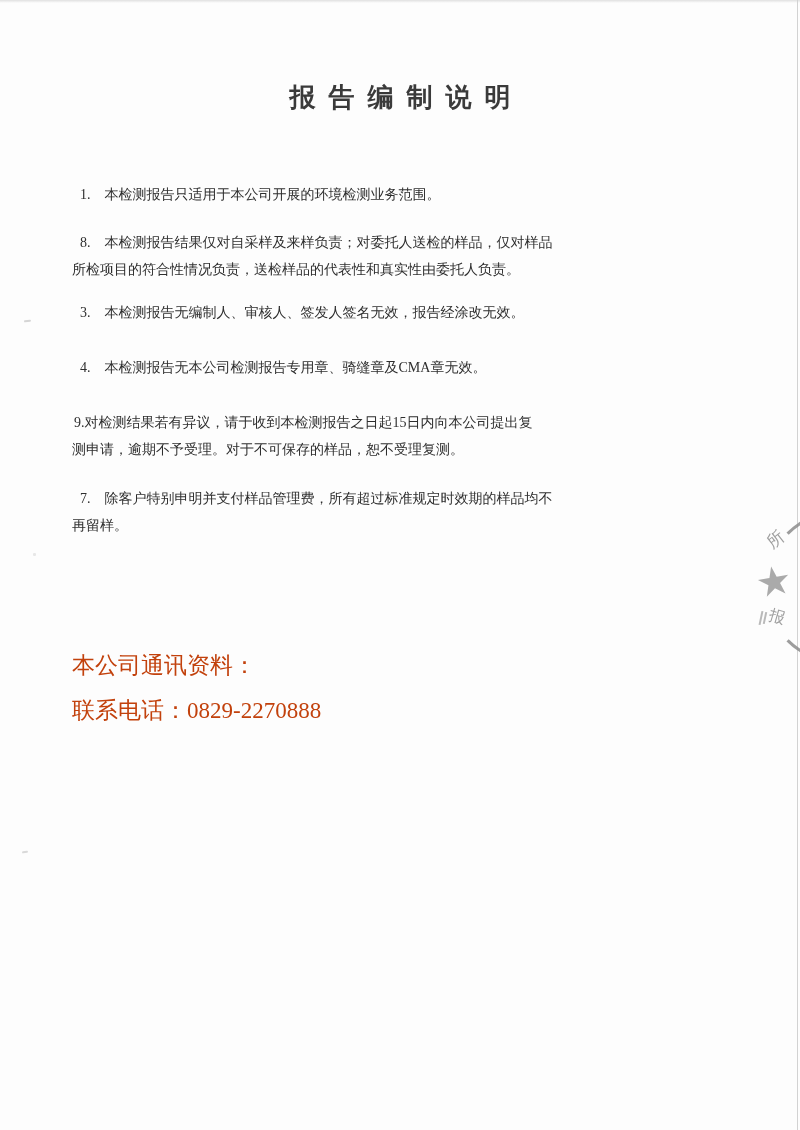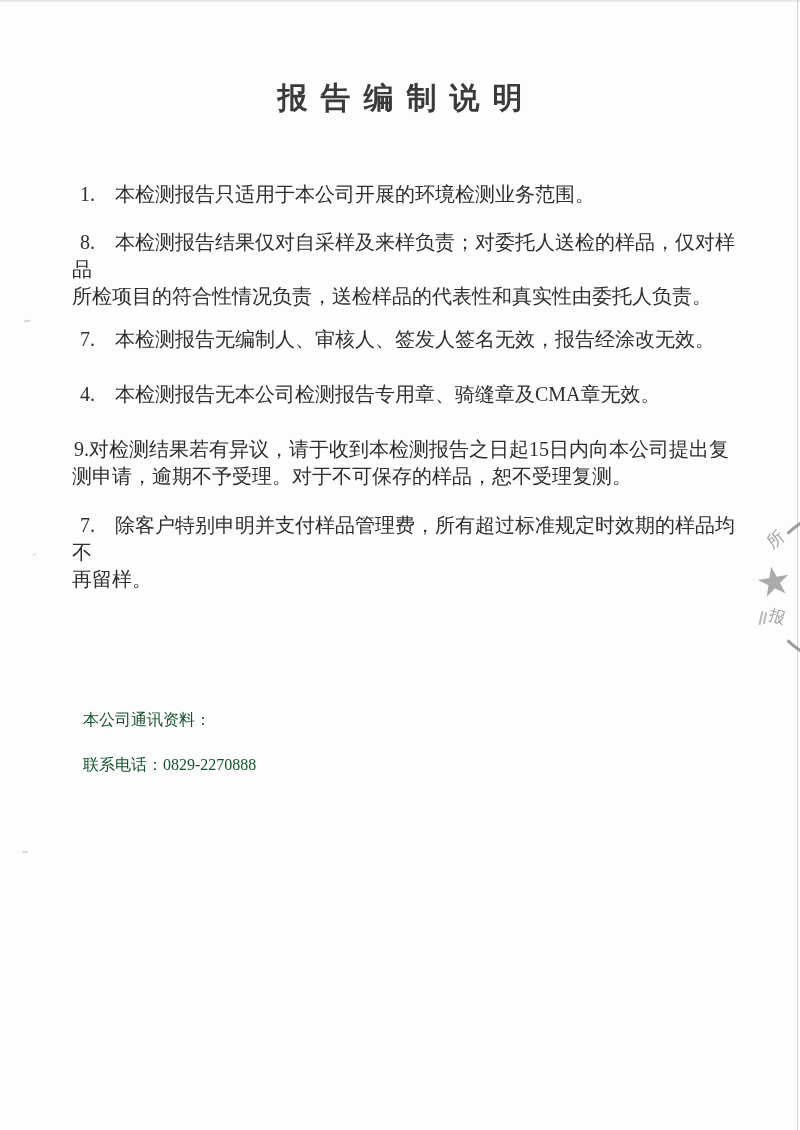--- a/index.html
+++ b/index.html
@@ -18,45 +18,45 @@
   .right-line{position:absolute;top:0;right:2px;width:1px;height:100%;background:#d2d2d2;}
   .speck{position:absolute;background:#b5b5b5;border-radius:1px;}
   .speck.s1{left:24px;top:320px;width:7px;height:2px;transform:rotate(-8deg);opacity:.55;}
   .speck.s2{left:22px;top:851px;width:6px;height:2px;transform:rotate(-10deg);opacity:.5;}
   .speck.s3{left:33px;top:553px;width:3px;height:3px;opacity:.3;}
 
   
   .title{
     margin:0;padding-top:80px;
     text-align:center;
-    font-size:30px;font-weight:600;
+    font-size:26px;font-weight:600;
     letter-spacing:13px;text-indent:13px;
     line-height:36px;color:#3a3a3a;
   }
 
   
   .list{margin:65px 64px 0 72px;padding:0;}
   .item{
     margin:0 0 21px;
-    font-size:20px;line-height:27px;
+    font-size:14px;line-height:27px;
     white-space:pre-line;
     text-indent:8px;
     color:#2e2e2e;
   }
   .item.tight{text-indent:2px;}
   .item:nth-child(2){margin-bottom:16px;}
   .item:nth-child(3){margin-bottom:28px;}
   .item:nth-child(4){margin-bottom:28px;}
   .item:nth-child(5){margin-bottom:22px;}
   .item:nth-child(6){margin-bottom:7px;}
   .item:nth-child(7){margin-bottom:4px;}
 
   
   .contact{margin:113px 72px 0;}
-  .contact p{margin:11px;font-size:16px;line-height:27px;color:#14532d;}
+  .contact p{margin:0;font-size:23px;line-height:27px;color:#c2410c;}
   .contact .address{margin-top:11px;}
   .contact .postal{margin-top:20px;}
   .contact .phone{margin-top:18px;}
 
   
   .stamp{
     position:absolute;top:506px;right:0;
     width:46px;height:158px;
     overflow:hidden;
     color:#8f8f8f;
@@ -103,21 +103,21 @@
   <div class="speck s1"></div>
   <div class="speck s2"></div>
   <div class="speck s3"></div>
 
   <h1 class="title">报告编制说明</h1>
 
   <main class="list">
       <p class="item">1.　本检测报告只适用于本公司开展的环境检测业务范围。</p>
       <p class="item">8.　本检测报告结果仅对自采样及来样负责；对委托人送检的样品，仅对样品
 所检项目的符合性情况负责，送检样品的代表性和真实性由委托人负责。</p>
-      <p class="item">7.　本检测报告无编制人、审核人、签发人签名无效，报告经涂改无效。</p>
+      <p class="item">3.　本检测报告无编制人、审核人、签发人签名无效，报告经涂改无效。</p>
       <p class="item">4.　本检测报告无本公司检测报告专用章、骑缝章及CMA章无效。</p>
       <p class="item tight">9.对检测结果若有异议，请于收到本检测报告之日起15日内向本公司提出复
 测申请，逾期不予受理。对于不可保存的样品，恕不受理复测。</p>
       <p class="item">7.　除客户特别申明并支付样品管理费，所有超过标准规定时效期的样品均不
 再留样。</p>
     </main>
 
   <section class="contact">
     <p class="header">本公司通讯资料：</p>
     <p class="phone">联系电话：0829-2270888</p>

